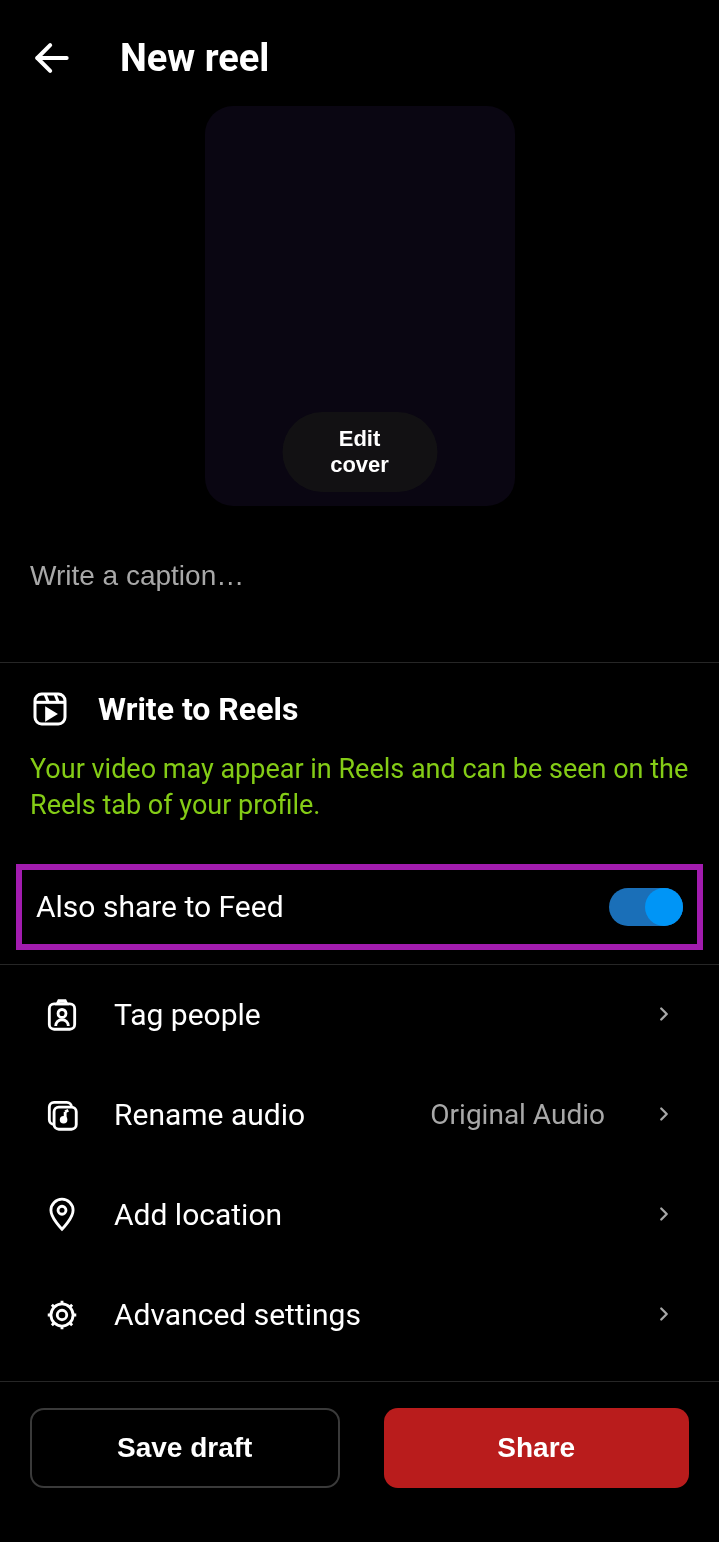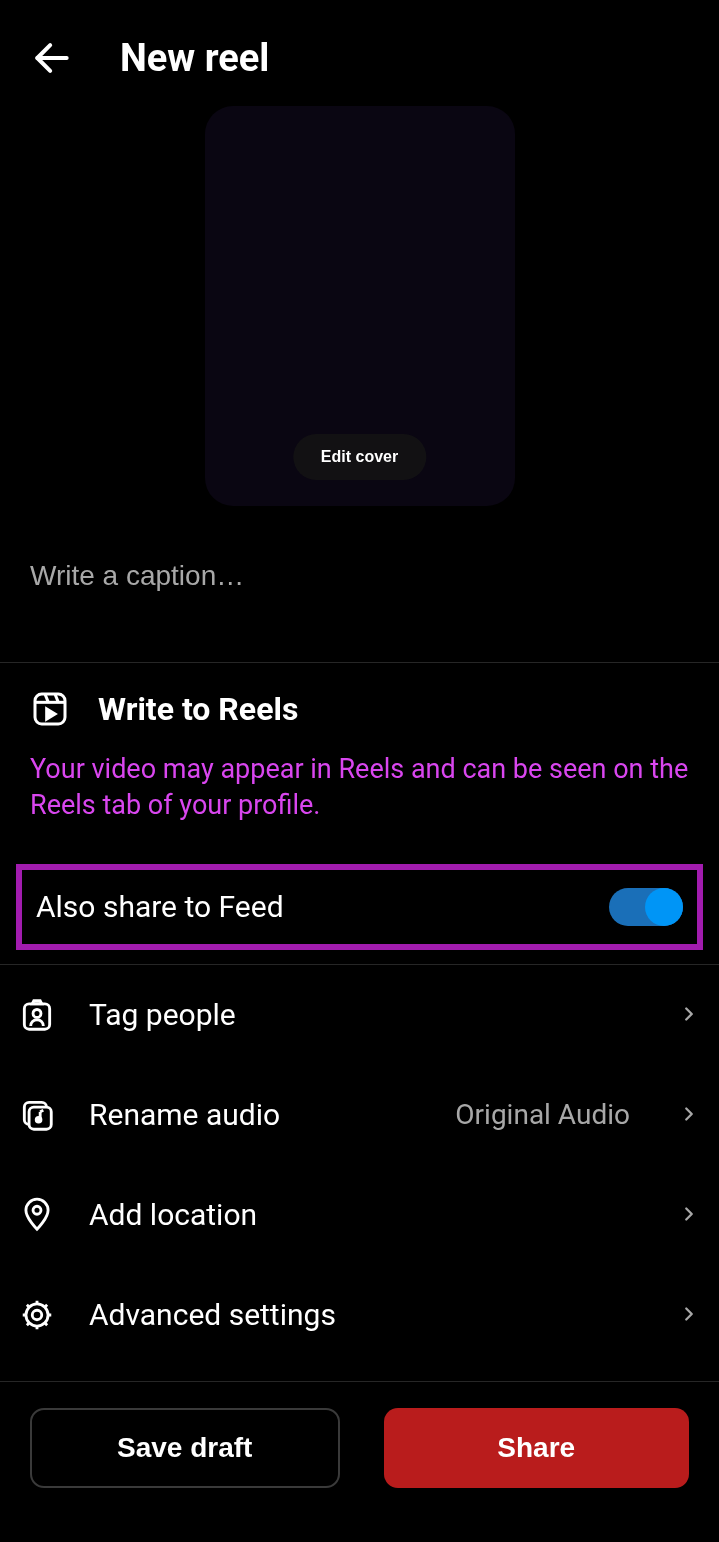--- a/index.html
+++ b/index.html
@@ -22,46 +22,46 @@
 .preview-wrap { display:flex; justify-content:center; padding: 0 0 10px 0; }
 .preview {
   width: 310px;
   height: 400px;
   background: #0a0612;
   border-radius: 28px;
   position: relative;
 }
 .edit-cover {
   position: absolute;
-  bottom: 26px;
+  bottom: 14px;
   left: 50%;
   transform: translateX(-50%);
   background: rgba(20,20,20,0.85);
   color: #fff;
   border-radius: 40px;
   padding: 14px 28px;
-  font-size: 16px;
+  font-size: 22px;
   font-weight: 600;
   border: none;
 }
 .caption-area { padding: 44px 30px 70px 30px; }
 .caption-input {
   background: transparent;
   border: none;
   color: #fff;
   font-size: 28px;
   width: 100%;
   outline: none;
 }
 .caption-input::placeholder { color: #a8a8a8; }
 .divider { height: 1px; background: #262626; width: 100%; }
 .section { padding: 26px 30px; }
 .section-title-row { display:flex; align-items:center; gap: 28px; margin-bottom: 22px; }
 .section-title { font-size: 32px; font-weight: 700; }
-.section-desc { color: #d946ef; font-size: 27px; line-height: 1.35; }
+.section-desc { color: #84cc16; font-size: 27px; line-height: 1.35; }
 .highlight-box {
   border: 6px solid #a21caf;
   margin: 14px 16px 6px 16px;
   padding: 18px 14px;
   display: flex;
   align-items: center;
   justify-content: space-between;
 }
 .feed-label { font-size: 30px; }
 .toggle {
@@ -76,21 +76,21 @@
   height: 38px;
   background: #0095f6;
   border-radius: 50%;
   position: absolute;
   right: 0;
   top: 0;
 }
 .option-row {
   display: flex;
   align-items: center;
-  padding: 30px 17px;
+  padding: 30px 42px;
   gap: 32px;
 }
 .option-icon { width: 40px; height: 40px; display:flex; align-items:center; justify-content:center; flex-shrink:0; }
 .option-label { font-size: 30px; flex: 1; }
 .option-value { color: #a8a8a8; font-size: 28px; margin-right: 16px; }
 .chevron { width: 24px; height: 24px; flex-shrink:0; }
 .footer {
   display: flex;
   gap: 44px;
   padding: 26px 30px 34px 30px;

